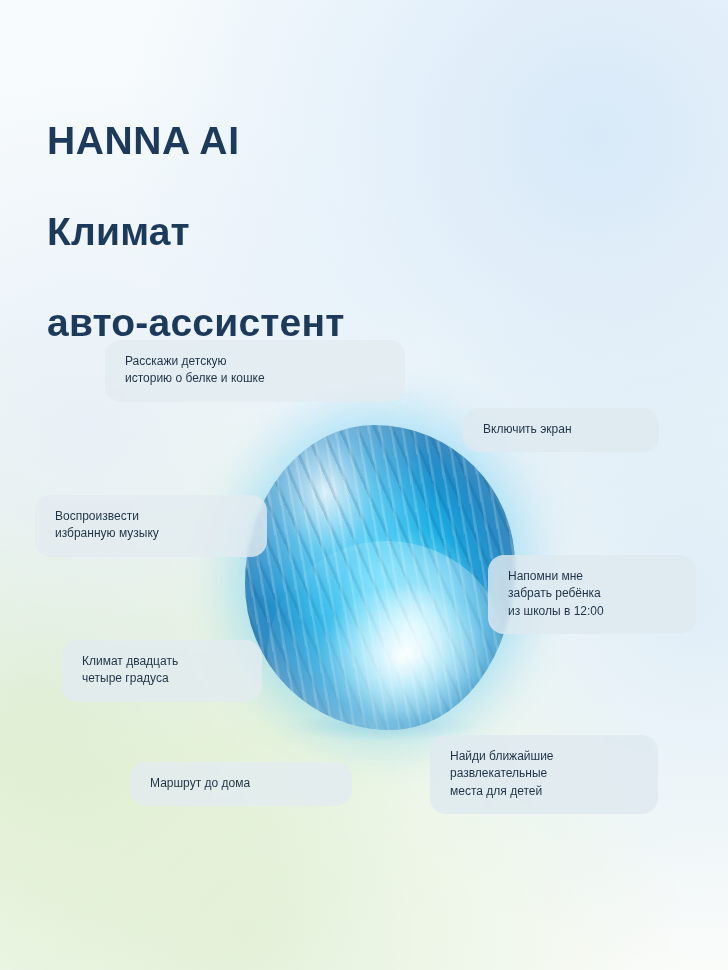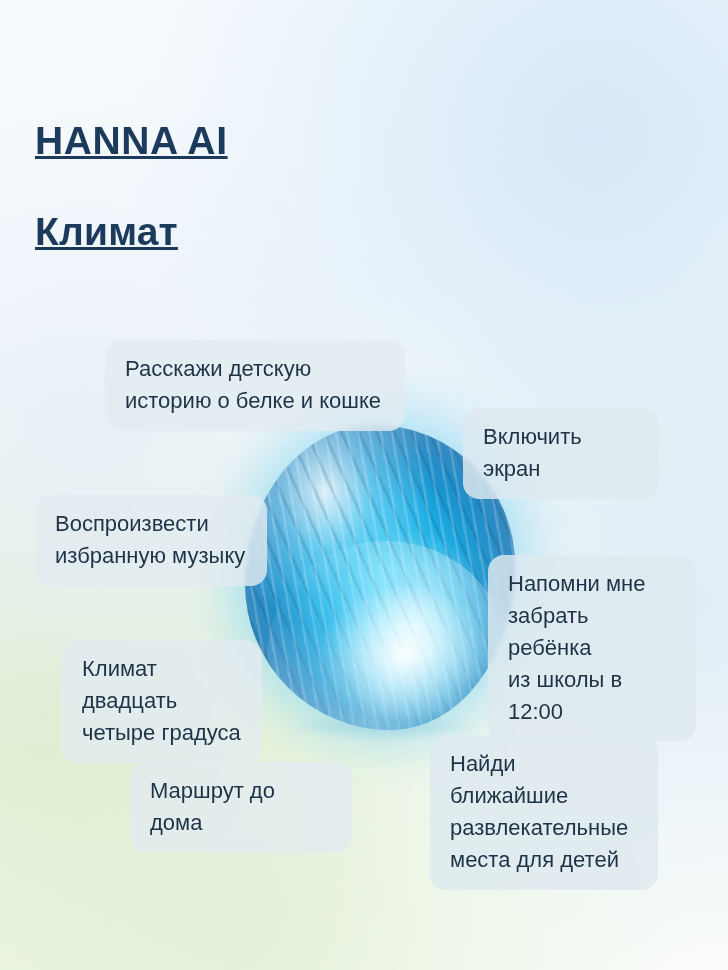--- a/index.html
+++ b/index.html
@@ -23,29 +23,28 @@
       radial-gradient(circle at 6% 73%, rgba(221,238,205,0.95) 0%, rgba(221,238,205,0) 40%),
       radial-gradient(circle at 34% 96%, rgba(226,240,214,0.85) 0%, rgba(226,240,214,0) 42%),
       radial-gradient(circle at 96% 62%, rgba(222,236,248,0.9) 0%, rgba(222,236,248,0) 40%),
       linear-gradient(160deg, #f7fbfd 0%, #f4f9fb 35%, #f6fbf6 62%, #fafcfa 100%);
     overflow: hidden;
   }
 
   
   .headline {
     position: absolute;
-    left: 35px;
+    left: 47px;
     top: 72px;
     color: #1b3a5c;
     font-size: 39px;
     line-height: 1.17;
     font-weight: bold;
     letter-spacing: 0.2px;
     white-space: pre-line;
-    text-decoration: underline;
   }
   .headline .brand {
     display: block;
     letter-spacing: 0.6px;
   }
   .headline .sub1,
   .headline .sub2 {
     display: block;
   }
 
@@ -115,21 +114,21 @@
     height: 30px;
     background: radial-gradient(ellipse at 50% 50%, rgba(120,190,220,0.35) 0%, rgba(120,190,220,0.0) 70%);
   }
 
   
   .bubble {
     position: absolute;
     border-radius: 16px;
     background: rgba(226,235,240,0.80);
     color: #1e3347;
-    font-size: 22px;
+    font-size: 12px;
     line-height: 1.45;
     padding: 13px 20px 14px 20px;
     box-sizing: border-box;
     white-space: pre-line;
     backdrop-filter: blur(2px);
   }
 
   .b-story      { left: 105px; top: 340px;  width: 300px; }
   .b-screen     { left: 463px; top: 408px;  width: 196px; }
   .b-music      { left: 35px;  top: 495px;  width: 232px; }
@@ -141,20 +140,21 @@
   .b-screen, .b-remind, .b-places { background: rgba(222,233,239,0.82); }
 </style>
 </head>
 <body>
 
 <div class="poster">
 
   <div class="headline">
     <span class="brand">HANNA AI</span>
     <span class="sub1">Климат</span>
+    <span class="sub2">авто-ассистент</span>
   </div>
 
   <div class="orb-wrap">
     <div class="orb-glow"></div>
     <div class="orb"></div>
     <div class="orb-shadow"></div>
   </div>
 
   <div class="bubble b-story">Расскажи детскую
 историю о белке и кошке</div>

